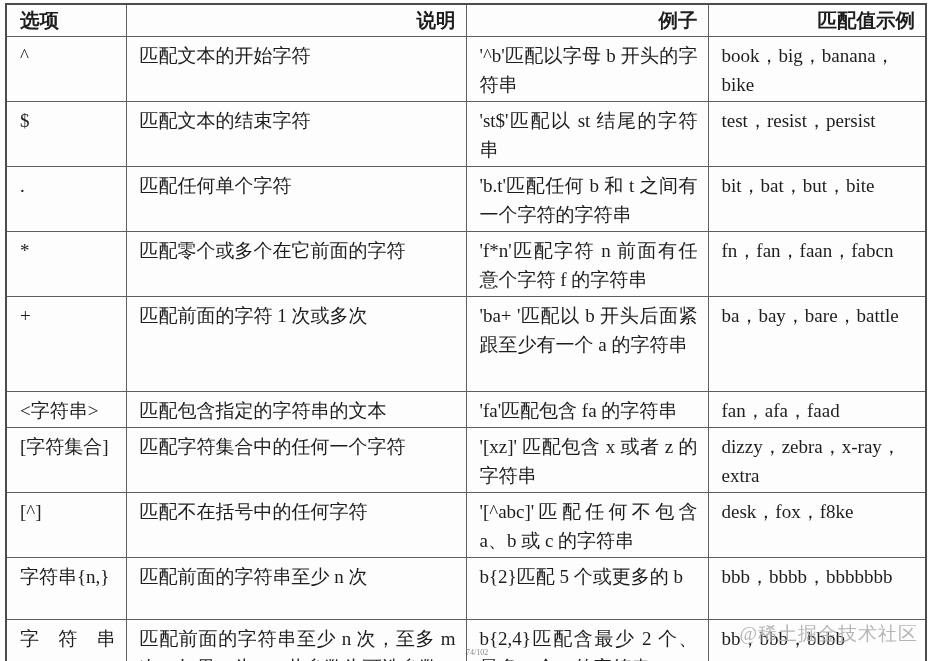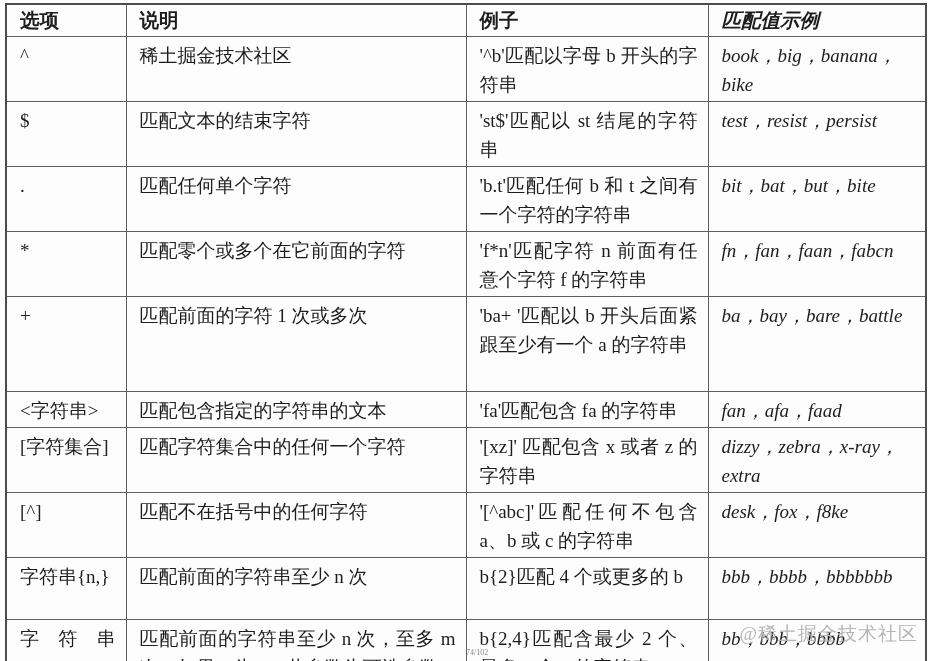--- a/index.html
+++ b/index.html
@@ -31,32 +31,32 @@
     border: 1.6px solid #5f5f5f;
     vertical-align: top;
     box-sizing: border-box;
     font-size: 19px;
     line-height: 29px;
     padding: 4px 10px 2px 13px;
     overflow: hidden;
   }
   .regex-table th {
     font-weight: bold;
-    text-align: left;
+    text-align: right;
     height: 32px;
     line-height: 24px;
     padding-top: 4px;
     font-size: 19.5px;
   }
   
   .c-opt   { text-align: justify; padding-right: 24px; }
   th.c-opt { text-align: left; }
   .c-desc  { text-align: justify; padding-left: 15px; padding-right: 12px; }
   .c-ex    { text-align: justify; padding-left: 10px; padding-right: 8px; }
-  .c-match { padding-left: 13px; padding-right: 6px; font-style: italic; }
+  .c-match { padding-left: 13px; padding-right: 6px; }
   
   tbody tr:nth-child(1)  td { height: 62px; }
   tbody tr:nth-child(2)  td { height: 58px; }
   tbody tr:nth-child(3)  td { height: 62px; }
   tbody tr:nth-child(4)  td { height: 60px; }
   tbody tr:nth-child(5)  td { height: 95px; }
   tbody tr:nth-child(6)  td { height: 35px; margin-left: 21px; }
   tbody tr:nth-child(7)  td { height: 60px; }
   tbody tr:nth-child(8)  td { height: 63px; }
   tbody tr:nth-child(9)  td { height: 62px; margin-top: 40px; }
@@ -98,21 +98,21 @@
       <tr>
         <th class="c-opt">选项</th>
         <th class="c-desc">说明</th>
         <th class="c-ex">例子</th>
         <th class="c-match">匹配值示例</th>
       </tr>
     </thead>
     <tbody>
       <tr>
         <td class="c-opt">^</td>
-        <td class="c-desc">稀土掘金技术社区</td>
+        <td class="c-desc">匹配文本的开始字符</td>
         <td class="c-ex">'^b'匹配以字母 b 开头的字符串</td>
         <td class="c-match">book，big，banana，bike</td>
       </tr>
       <tr>
         <td class="c-opt">$</td>
         <td class="c-desc">匹配文本的结束字符</td>
         <td class="c-ex">'st$'匹配以 st 结尾的字符串</td>
         <td class="c-match">test，resist，persist</td>
       </tr>
       <tr>
@@ -147,21 +147,21 @@
       </tr>
       <tr>
         <td class="c-opt">[^]</td>
         <td class="c-desc">匹配不在括号中的任何字符</td>
         <td class="c-ex">'[^abc]'匹配任何不包含 a、b 或 c 的字符串</td>
         <td class="c-match">desk，fox，f8ke</td>
       </tr>
       <tr>
         <td class="c-opt">字符串{n,}</td>
         <td class="c-desc">匹配前面的字符串至少 n 次</td>
-        <td class="c-ex">b{2}匹配 4 个或更多的 b</td>
+        <td class="c-ex">b{2}匹配 5 个或更多的 b</td>
         <td class="c-match">bbb，bbbb，bbbbbbb</td>
       </tr>
       <tr>
         <td class="c-opt">字符串{n,m}</td>
         <td class="c-desc">匹配前面的字符串至少 n 次，至多 m 次。如果 n 为 0，此参数为可选参数</td>
         <td class="c-ex">b{2,4}匹配含最少 2 个、最多 4 个 b 的字符串</td>
         <td class="c-match">bb，bbb，bbbb</td>
       </tr>
     </tbody>
   </table>

